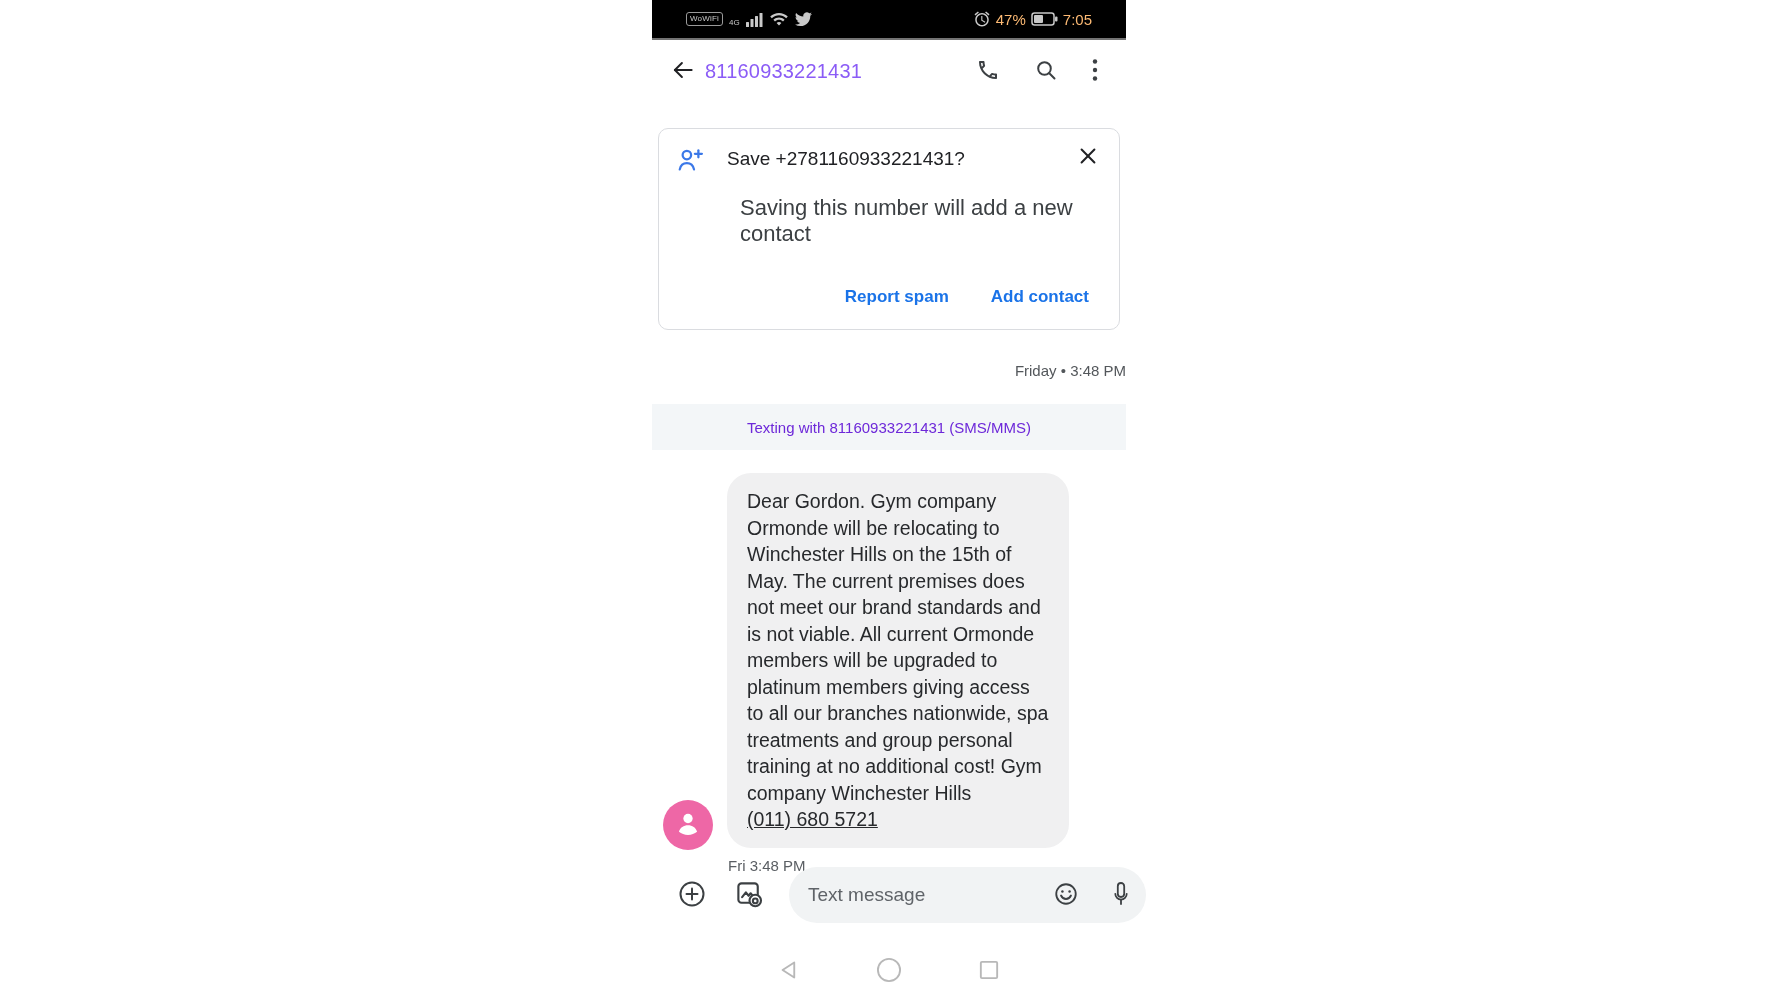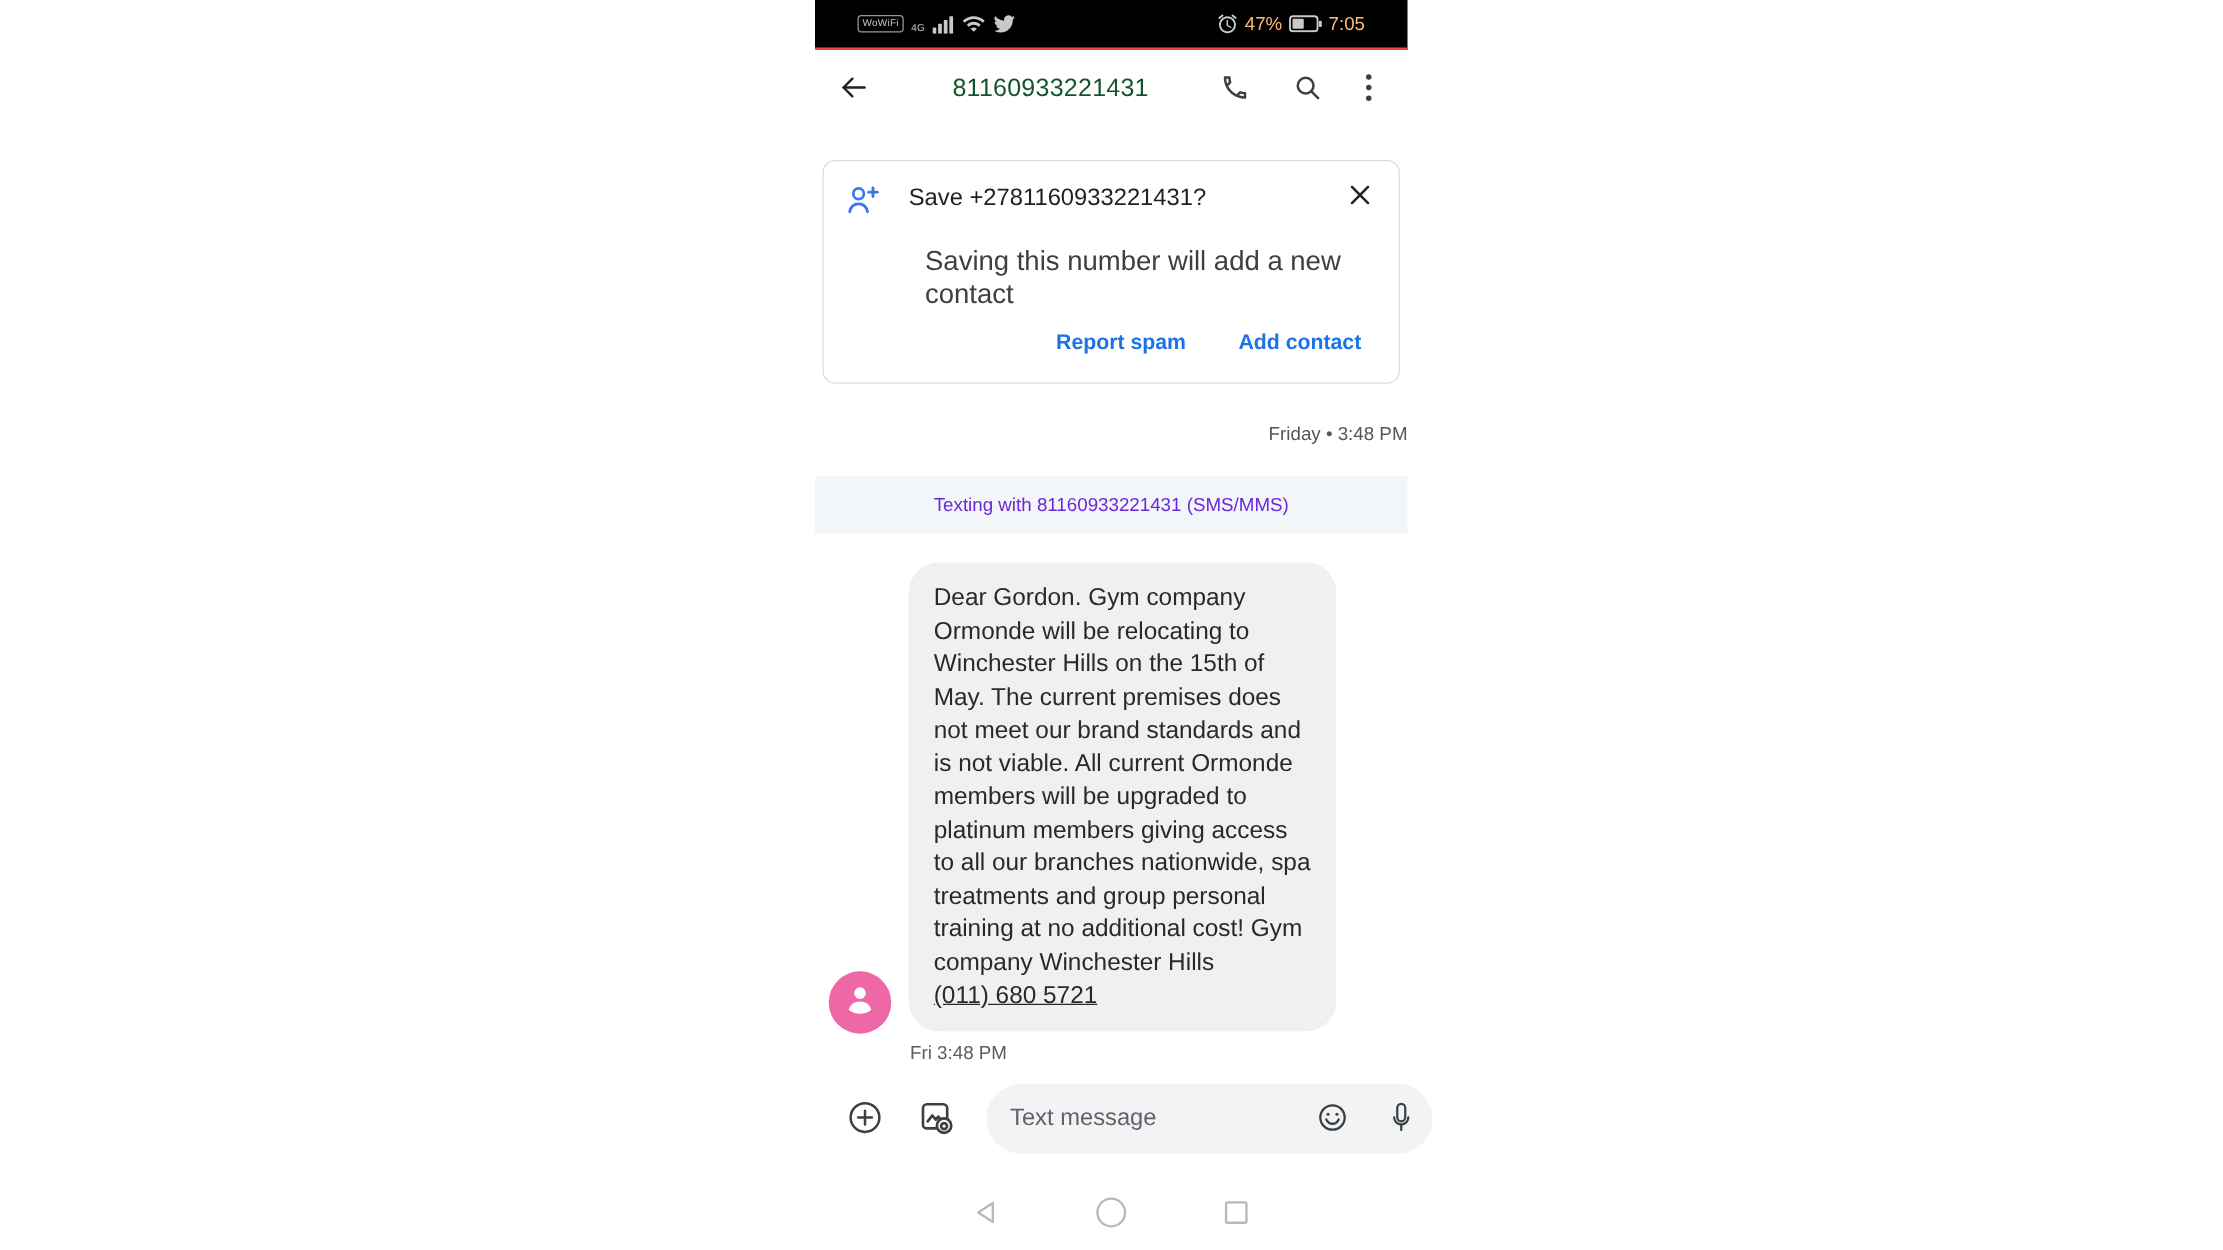--- a/index.html
+++ b/index.html
@@ -2,43 +2,43 @@
 <html><head>
 <meta charset="utf-8">
 <style>
   * { box-sizing: border-box; margin: 0; padding: 0; }
   html,body { width: 1778px; height: 1000px; background: #ffffff; overflow: hidden;
               font-family: "Liberation Sans", "DejaVu Sans", sans-serif; }
   .phone { position: relative; width: 474px; height: 1000px; margin: 0 auto; background: #fff; }
 
   
   .status-bar { height: 40px; background: #000; display: flex; align-items: center;
-                padding: 0 34px 0 34px; color: #c9c9c9; border-bottom: 2px solid #ef4444; }
+                padding: 0 34px 0 34px; color: #c9c9c9; border-bottom: 2px solid #737373; }
   .sb-left { display: flex; align-items: center; gap: 6px; }
   .sb-right { display: flex; align-items: center; gap: 5px; margin-left: auto; }
   .sb-badge { font-size: 8px; line-height: 10px; border: 1px solid #9a9a9a; border-radius: 3px;
               padding: 1px 3px; color: #c9c9c9; letter-spacing: .2px; }
   .sb-net { font-size: 8px; align-self: flex-start; margin-top: 7px; }
   .sb-text { font-size: 15px; color: #fdba74; }
   .sb-ico { display: inline-flex; }
 
   
   .app-bar { height: 62px; display: flex; align-items: center; padding: 0 28px 0 18px; background: #fff; }
   .icon-btn { display: inline-flex; align-items: center; justify-content: center;
               background: none; border: none; cursor: pointer; padding: 0; }
-  .app-title { font-size: 20px; color: #14532d; margin-left: 9px; flex: 1; letter-spacing: .2px; text-align: center; }
+  .app-title { font-size: 20px; color: #8b5cf6; margin-left: 9px; flex: 1; letter-spacing: .2px; }
   .app-bar .trail { display: flex; align-items: center; gap: 34px; }
 
   
   .card { margin: 26px 6px 0 6px; border: 1px solid #dadce0; border-radius: 10px;
           background: #fff; padding: 16px 20px 22px 16px; }
   .card-row { display: flex; align-items: flex-start; }
   .card-title { font-size: 19px; color: #202124; margin-left: 22px; margin-top: 3px; flex: 1; }
   .card-sub { font-size: 22px; color: #3c4043; margin: 16px 0 0 65px; }
-  .card-actions { display: flex; justify-content: flex-end; gap: 42px; margin-top: 16px; padding-right: 10px; }
+  .card-actions { display: flex; justify-content: flex-end; gap: 42px; margin-top: 40px; padding-right: 10px; }
   .link-btn { background: none; border: none; cursor: pointer; color: #1a73e8;
               font-size: 17px; font-weight: bold; font-family: inherit; }
 
   
   .date-header { margin-top: 32px; text-align: right; font-size: 15px; color: #53575b; height: 18px; }
   .sms-banner { margin-top: 24px; height: 46px; background: #f3f6f8; display: flex;
                 align-items: center; justify-content: center; font-size: 15px; color: #6d28d9; }
   .message-row { position: relative; margin-top: 23px; }
   .bubble { margin-left: 75px; width: 342px; background: #f0f0f1; border-radius: 24px;
             padding: 15px 20px; font-size: 19.5px; line-height: 26.5px; color: #27292c; }

